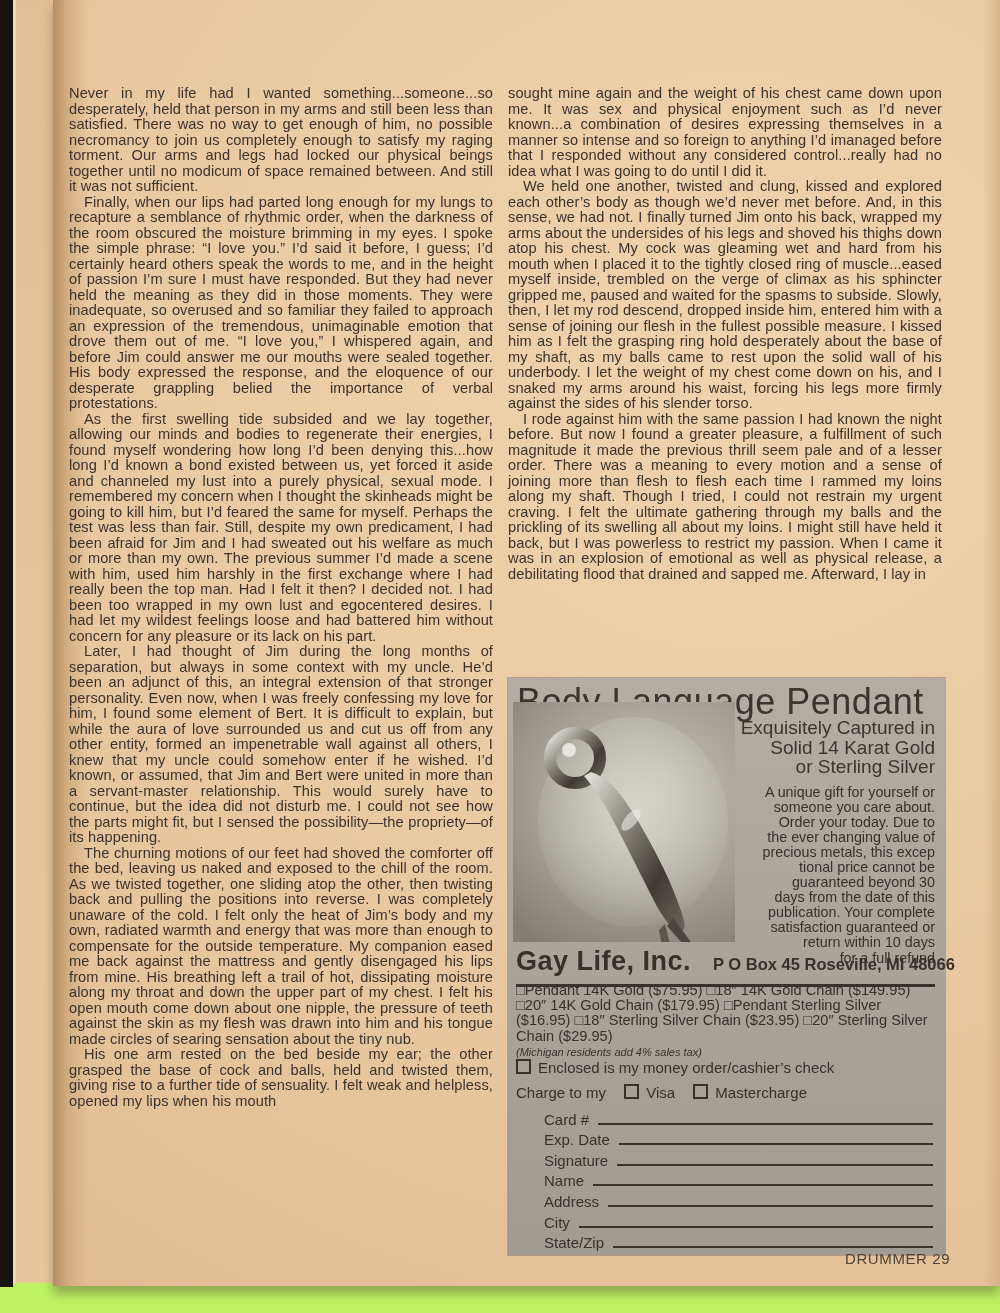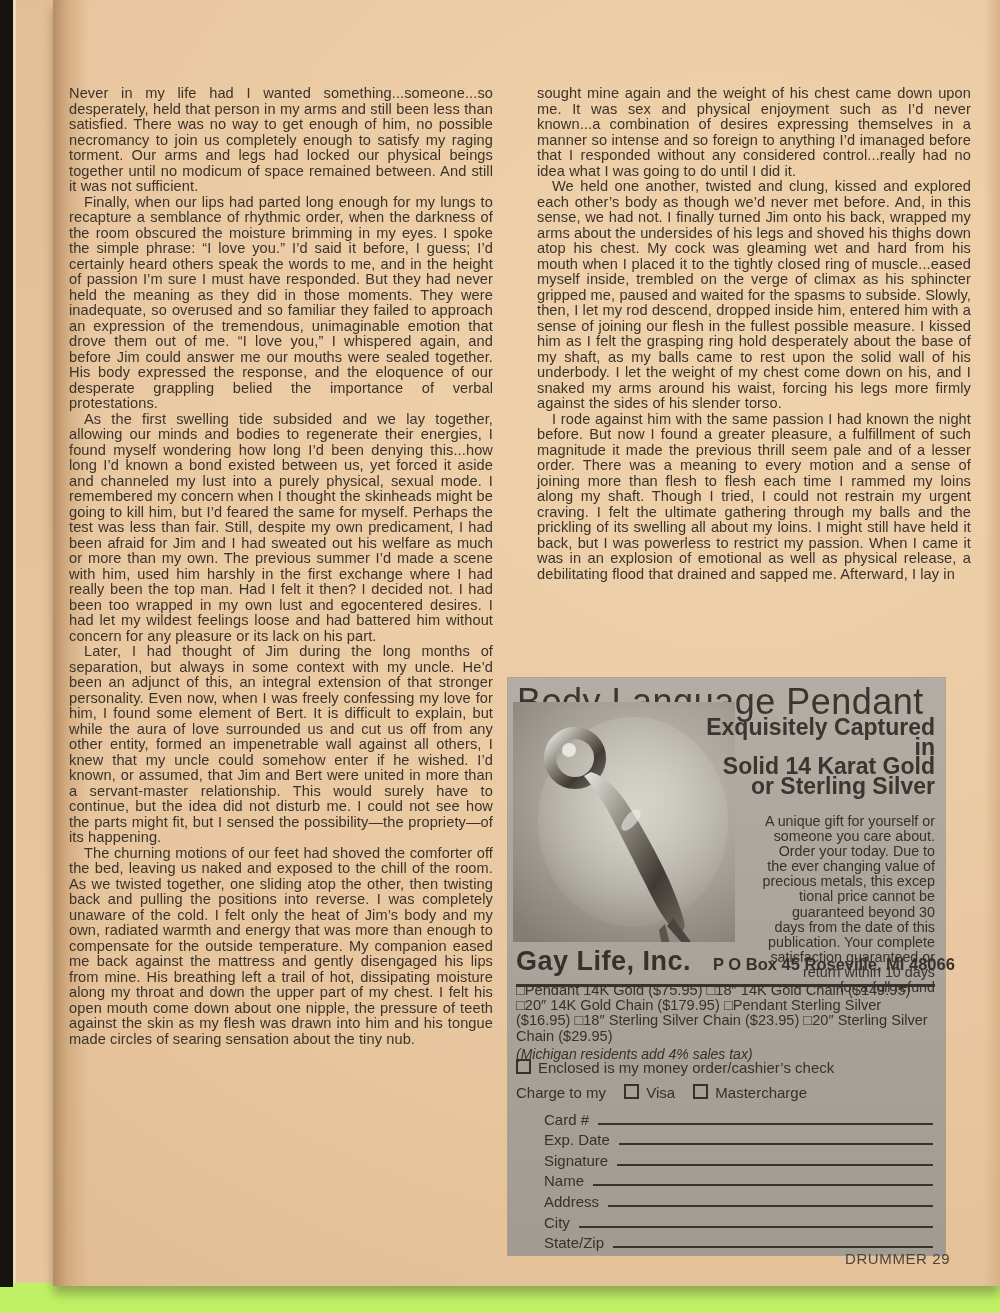--- a/index.html
+++ b/index.html
@@ -16,38 +16,38 @@
   .page::before{content:"";position:absolute;left:0;top:0;bottom:0;width:36px;
         background:linear-gradient(90deg,#a47a55 0%,#cda579 40%,rgba(233,200,161,0) 100%);opacity:.75;}
   .page::after{content:"";position:absolute;right:0;top:0;bottom:0;width:16px;
         background:linear-gradient(270deg,#d7b288,rgba(215,178,136,0));}
   
   .col{position:absolute;top:86px;color:#3b332a;font-size:14.6px;line-height:15.5px;
        text-align:justify;letter-spacing:.1px;}
   .col p{margin:0;}
   .col p + p{text-indent:15px;}
   .col-left{left:16px;width:424px;}
-  .col-right{left:455px;width:434px;margin-left:29px;}
+  .col-right{left:455px;width:434px;}
   
   .ad{position:absolute;left:455px;top:678px;width:437px;height:577px;color:#36312a;
       background:linear-gradient(180deg,#b2aea6 0%,#a9a59d 45%,#a09c94 100%);
       box-shadow:0 0 0 1px rgba(90,84,74,.35);}
   .ad-headline{position:absolute;top:3px;left:9px;right:6px;font-size:36px;
       letter-spacing:.5px;color:#3a352e;white-space:nowrap;}
   .ad-right{position:absolute;top:40px;right:10px;width:252px;text-align:right;}
-  .ad-subhead{font-size:23px;line-height:19.5px;font-weight:bold;color:#3a352e;}
-  .ad-body{margin-top:18px;font-size:14.3px;line-height:15.1px;}
+  .ad-subhead{font-size:19px;line-height:19.5px;font-weight:normal;color:#3a352e;}
+  .ad-body{margin-top:8px;font-size:14.3px;line-height:15.1px;}
   .ad-photo{position:absolute;left:5px;top:24px;width:222px;height:240px;
       background:radial-gradient(90% 75% at 62% 38%, #c6c2b9 0%, #a5a198 55%, #827e75 100%);}
   .ad-company{position:absolute;top:268px;left:8px;right:10px;display:flex;
       align-items:baseline;gap:22px;border-bottom:3px solid #38332c;padding-bottom:7px;}
   .company-name{font-size:27px;font-weight:bold;letter-spacing:.5px;white-space:nowrap;}
   .company-address{font-size:16.5px;font-weight:bold;white-space:nowrap;}
   .ad-options{position:absolute;top:305px;left:8px;right:12px;font-size:14.6px;line-height:15.2px;}
-  .ad-tax{position:absolute;top:368px;left:8px;font-size:14px;font-style:italic;text-align:right;}
+  .ad-tax{position:absolute;top:368px;left:8px;font-size:11px;font-style:italic;text-align:right;}
   .ad-enclosed{position:absolute;top:381px;left:8px;font-size:15px;}
   .ad-charge{position:absolute;top:406px;left:8px;font-size:15px;}
   .ad-charge .gap{display:inline-block;width:14px;}
   .chk{display:inline-block;width:11px;height:11px;border:2px solid #36312a;
        vertical-align:-1px;margin-right:7px;background:transparent;}
   .ad-form{position:absolute;top:429px;left:8px;right:12px;margin-left:28px;}
   .form-row{display:flex;align-items:flex-end;height:20.6px;font-size:15px;}
   .form-label{white-space:nowrap;padding-right:9px;}
   .form-line{flex:1;border-bottom:2px solid #38332c;margin-bottom:3px;}
   .footer{position:absolute;left:792px;top:1250px;font-size:15px;color:#4b453c;letter-spacing:.6px;}
@@ -60,20 +60,21 @@
   <div class="adjacent"></div>
 
   <div class="page">
 
     <div class="col col-left">
       <p>Never in my life had I wanted something...someone...so desperately, held that person in my arms and still been less than satisfied. There was no way to get enough of him, no possible necromancy to join us completely enough to satisfy my raging torment. Our arms and legs had locked our physical beings together until no modicum of space remained between. And still it was not sufficient.</p>
       <p>Finally, when our lips had parted long enough for my lungs to recapture a semblance of rhythmic order, when the darkness of the room obscured the moisture brimming in my eyes. I spoke the simple phrase: “I love you.” I’d said it before, I guess; I’d certainly heard others speak the words to me, and in the height of passion I’m sure I must have responded. But they had never held the meaning as they did in those moments. They were inadequate, so overused and so familiar they failed to approach an expression of the tremendous, unimaginable emotion that drove them out of me. “I love you,” I whispered again, and before Jim could answer me our mouths were sealed together. His body expressed the response, and the eloquence of our desperate grappling belied the importance of verbal protestations.</p>
       <p>As the first swelling tide subsided and we lay together, allowing our minds and bodies to regenerate their energies, I found myself wondering how long I’d been denying this...how long I’d known a bond existed between us, yet forced it aside and channeled my lust into a purely physical, sexual mode. I remembered my concern when I thought the skinheads might be going to kill him, but I’d feared the same for myself. Perhaps the test was less than fair. Still, despite my own predicament, I had been afraid for Jim and I had sweated out his welfare as much or more than my own. The previous summer I’d made a scene with him, used him harshly in the first exchange where I had really been the top man. Had I felt it then? I decided not. I had been too wrapped in my own lust and egocentered desires. I had let my wildest feelings loose and had battered him without concern for any pleasure or its lack on his part.</p>
       <p>Later, I had thought of Jim during the long months of separation, but always in some context with my uncle. He’d been an adjunct of this, an integral extension of that stronger personality. Even now, when I was freely confessing my love for him, I found some element of Bert. It is difficult to explain, but while the aura of love surrounded us and cut us off from any other entity, formed an impenetrable wall against all others, I knew that my uncle could somehow enter if he wished. I’d known, or assumed, that Jim and Bert were united in more than a servant-master relationship. This would surely have to continue, but the idea did not disturb me. I could not see how the parts might fit, but I sensed the possibility—the propriety—of its happening.</p>
       <p>The churning motions of our feet had shoved the comforter off the bed, leaving us naked and exposed to the chill of the room. As we twisted together, one sliding atop the other, then twisting back and pulling the positions into reverse. I was completely unaware of the cold. I felt only the heat of Jim’s body and my own, radiated warmth and energy that was more than enough to compensate for the outside temperature. My companion eased me back against the mattress and gently disengaged his lips from mine. His breathing left a trail of hot, dissipating moisture along my throat and down the upper part of my chest. I felt his open mouth come down about one nipple, the pressure of teeth against the skin as my flesh was drawn into him and his tongue made circles of searing sensation about the tiny nub.</p>
+      <p>His one arm rested on the bed beside my ear; the other grasped the base of cock and balls, held and twisted them, giving rise to a further tide of sensuality. I felt weak and helpless, opened my lips when his mouth</p>
     </div>
 
     <div class="col col-right">
       <p>sought mine again and the weight of his chest came down upon me. It was sex and physical enjoyment such as I’d never known...a combination of desires expressing themselves in a manner so intense and so foreign to anything I’d imanaged before that I responded without any considered control...really had no idea what I was going to do until I did it.</p>
       <p>We held one another, twisted and clung, kissed and explored each other’s body as though we’d never met before. And, in this sense, we had not. I finally turned Jim onto his back, wrapped my arms about the undersides of his legs and shoved his thighs down atop his chest. My cock was gleaming wet and hard from his mouth when I placed it to the tightly closed ring of muscle...eased myself inside, trembled on the verge of climax as his sphincter gripped me, paused and waited for the spasms to subside. Slowly, then, I let my rod descend, dropped inside him, entered him with a sense of joining our flesh in the fullest possible measure. I kissed him as I felt the grasping ring hold desperately about the base of my shaft, as my balls came to rest upon the solid wall of his underbody. I let the weight of my chest come down on his, and I snaked my arms around his waist, forcing his legs more firmly against the sides of his slender torso.</p>
       <p>I rode against him with the same passion I had known the night before. But now I found a greater pleasure, a fulfillment of such magnitude it made the previous thrill seem pale and of a lesser order. There was a meaning to every motion and a sense of joining more than flesh to flesh each time I rammed my loins along my shaft. Though I tried, I could not restrain my urgent craving. I felt the ultimate gathering through my balls and the prickling of its swelling all about my loins. I might still have held it back, but I was powerless to restrict my passion. When I came it was in an explosion of emotional as well as physical release, a debilitating flood that drained and sapped me. Afterward, I lay in</p>
     </div>
 
     <div class="ad">
       <div class="ad-headline">Body Language Pendant</div>

